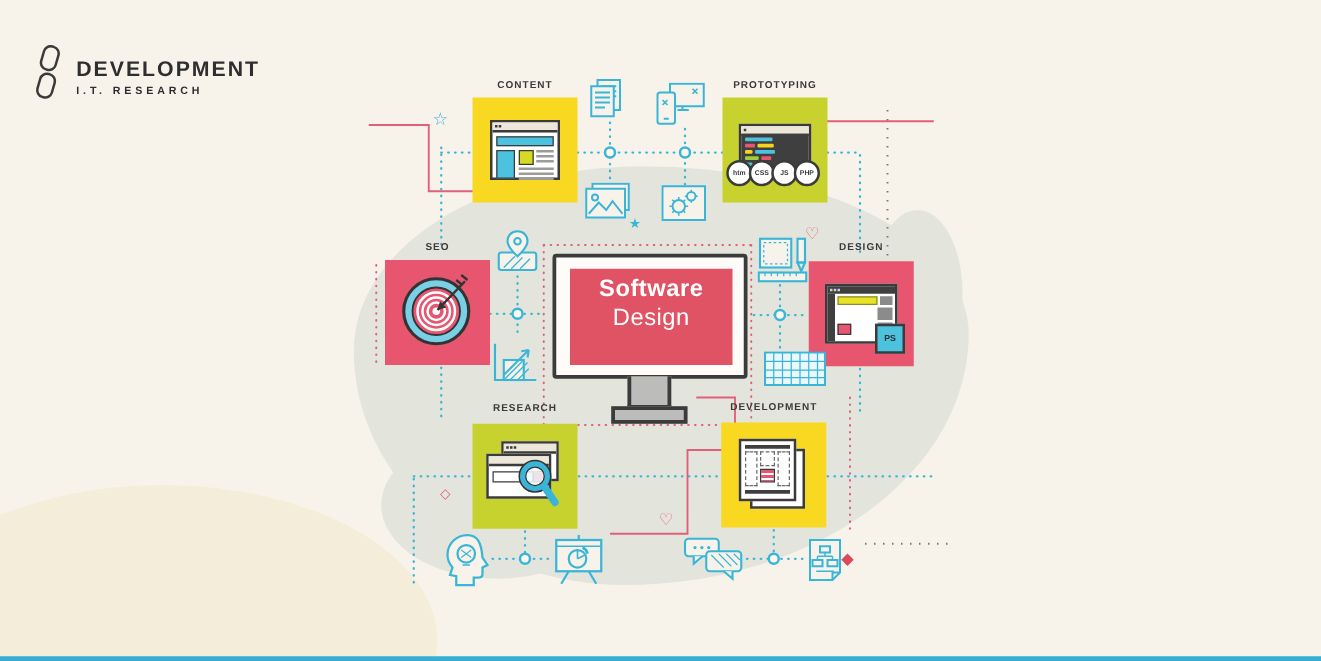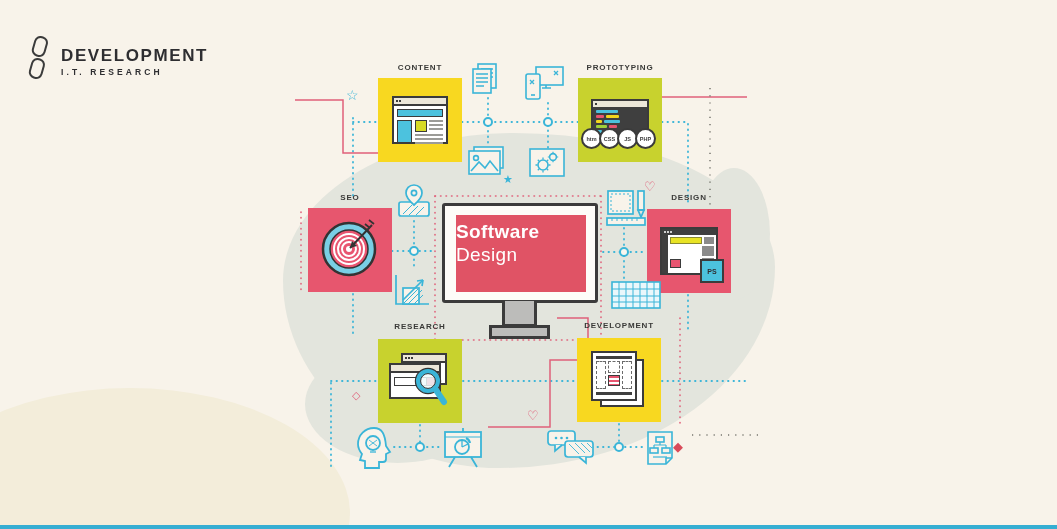--- a/index.html
+++ b/index.html
@@ -85,21 +85,21 @@
   .pw-dcol{width:8px;border:1px dashed #6b6b6b;}
   .pw-c{flex:1;display:flex;flex-direction:column;gap:2px;}
   .pw-dsq{height:10px;border:1px dashed #6b6b6b;}
   .pw-stripe{height:9px;border:1px solid #3b3b3b;
              background:repeating-linear-gradient(to bottom,#e85570 0 2px,#fff 2px 4px);}
   .pw-bot{height:3px;background:#3f3f3f;margin-top:3px;}
   
   .monitor{left:442px;top:203px;width:156px;height:100px;background:#fdfcf8;border:3px solid #3b3b3b;
            border-radius:3px;box-sizing:border-box;}
   .screen{position:absolute;left:11px;top:9px;width:130px;height:77px;background:#e05365;
-          color:#fff;box-sizing:border-box;padding-top:5px;}
+          color:#fff;text-align:center;box-sizing:border-box;padding-top:5px;}
   .screen div{font-size:19px;line-height:23px;letter-spacing:0.4px;}
   .screen .b{font-weight:bold;}
   .stand{left:502px;top:301px;width:35px;height:26px;background:#bcbcba;border:3px solid #3b3b3b;
          border-top:none;box-sizing:border-box;}
   .standbase{left:489px;top:325px;width:61px;height:14px;background:#bcbcba;border:3px solid #3b3b3b;box-sizing:border-box;}
   
   .glyph{line-height:1;}
   .cyan{color:#3ab5d8;} .red{color:#e0607a;} .dred{color:#d94b5a;}
   .mini svg{display:block;}
   .bottom-bar{left:0;bottom:0;width:1057px;height:4px;background:#35aed2;}

